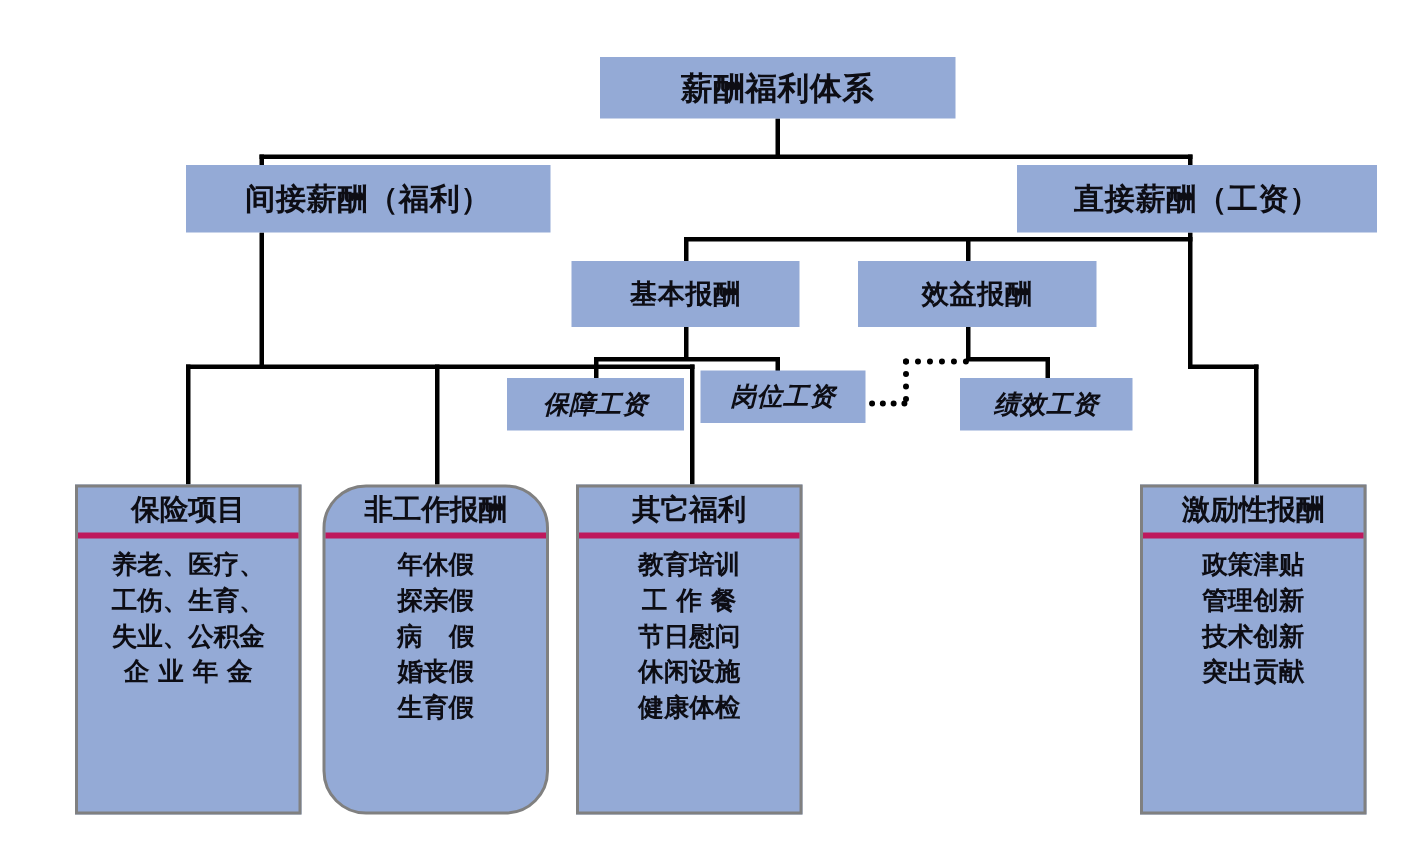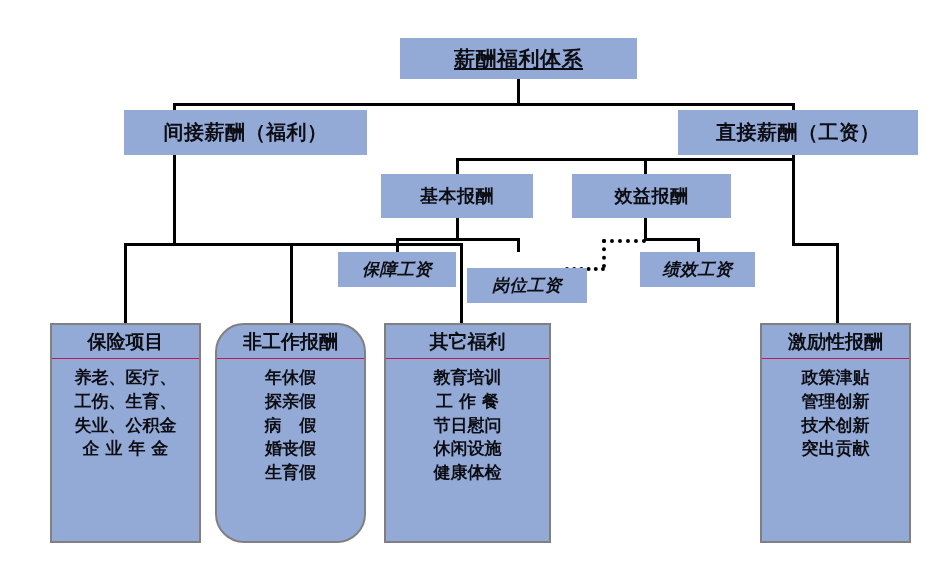--- a/index.html
+++ b/index.html
@@ -46,21 +46,21 @@
   }
   .panel-head {
     height: 34px;
     flex: 0 0 34px;
     display: flex;
     align-items: center;
     justify-content: center;
     font-size: 19px;
     font-weight: 700;
     color: #0d0d14;
-    border-bottom: 1px solid #be185d;
+    border-bottom: 4px solid #be185d;
     box-sizing: border-box;
   }
   .panel-body {
     flex: 1 1 auto;
     padding-top: 7px;
     display: flex;
     flex-direction: column;
     align-items: center;
   }
   .panel-line {
@@ -125,21 +125,21 @@
   <div class="vline" style="left:697px; top:238px; height:14px;"></div>
 
   <div class="dot-h" style="left:602px; top:239px; width:44px;"></div>
   <div class="dot-v" style="left:602px; top:239px; height:29px;"></div>
   <div class="dot-h" style="left:565px; top:267px; width:40px;"></div>
 
   <div class="vline" style="left:792px; top:190px; height:56px;"></div>
   <div class="hline" style="left:792px; top:243px; width:47px;"></div>
   <div class="vline" style="left:836px; top:243px; height:80px;"></div>
 
-  <div class="node lvl1" style="left:400px; top:38px; width:237px; height:41px;text-decoration:underline;">
+  <div class="node lvl1" style="left:400px; top:38px; width:237px; height:41px;">
     <span>薪酬福利体系</span>
   </div>
 
   <div class="node lvl2" style="left:678px; top:110px; width:240px; height:45px;">
     <span>直接薪酬（工资）</span>
   </div>
 
   <div class="node lvl2" style="left:124px; top:110px; width:243px; height:45px;">
     <span>间接薪酬（福利）</span>
   </div>
@@ -149,21 +149,21 @@
   </div>
 
   <div class="node lvl3" style="left:572px; top:174px; width:159px; height:44px;">
     <span>效益报酬</span>
   </div>
 
   <div class="node lvl4" style="left:338px; top:252px; width:118px; height:35px;">
     <span>保障工资</span>
   </div>
 
-  <div class="node lvl4" style="left:467px; top:268px; width:120px; height:35px;">
+  <div class="node lvl4" style="left:467px; top:247px; width:110px; height:35px;">
     <span>岗位工资</span>
   </div>
 
   <div class="node lvl4" style="left:640px; top:252px; width:115px; height:35px;">
     <span>绩效工资</span>
   </div>
 
   <div class="panel" style="left:50px; top:323px; width:151px; height:220px;">
     <div class="panel-head">保险项目</div>
     <div class="panel-body">
@@ -178,21 +178,21 @@
     <div class="panel-head">非工作报酬</div>
     <div class="panel-body">
       <div class="panel-line">年休假</div>
       <div class="panel-line">探亲假</div>
       <div class="panel-line">病   假</div>
       <div class="panel-line">婚丧假</div>
       <div class="panel-line">生育假</div>
     </div>
   </div>
 
-  <div class="panel" style="left:384px; top:323px; width:167px; height:220px;">
+  <div class="panel" style="left:384px; top:323px; width:151px; height:220px;">
     <div class="panel-head">其它福利</div>
     <div class="panel-body">
       <div class="panel-line">教育培训</div>
       <div class="panel-line">工 作 餐</div>
       <div class="panel-line">节日慰问</div>
       <div class="panel-line">休闲设施</div>
       <div class="panel-line">健康体检</div>
     </div>
   </div>
 

